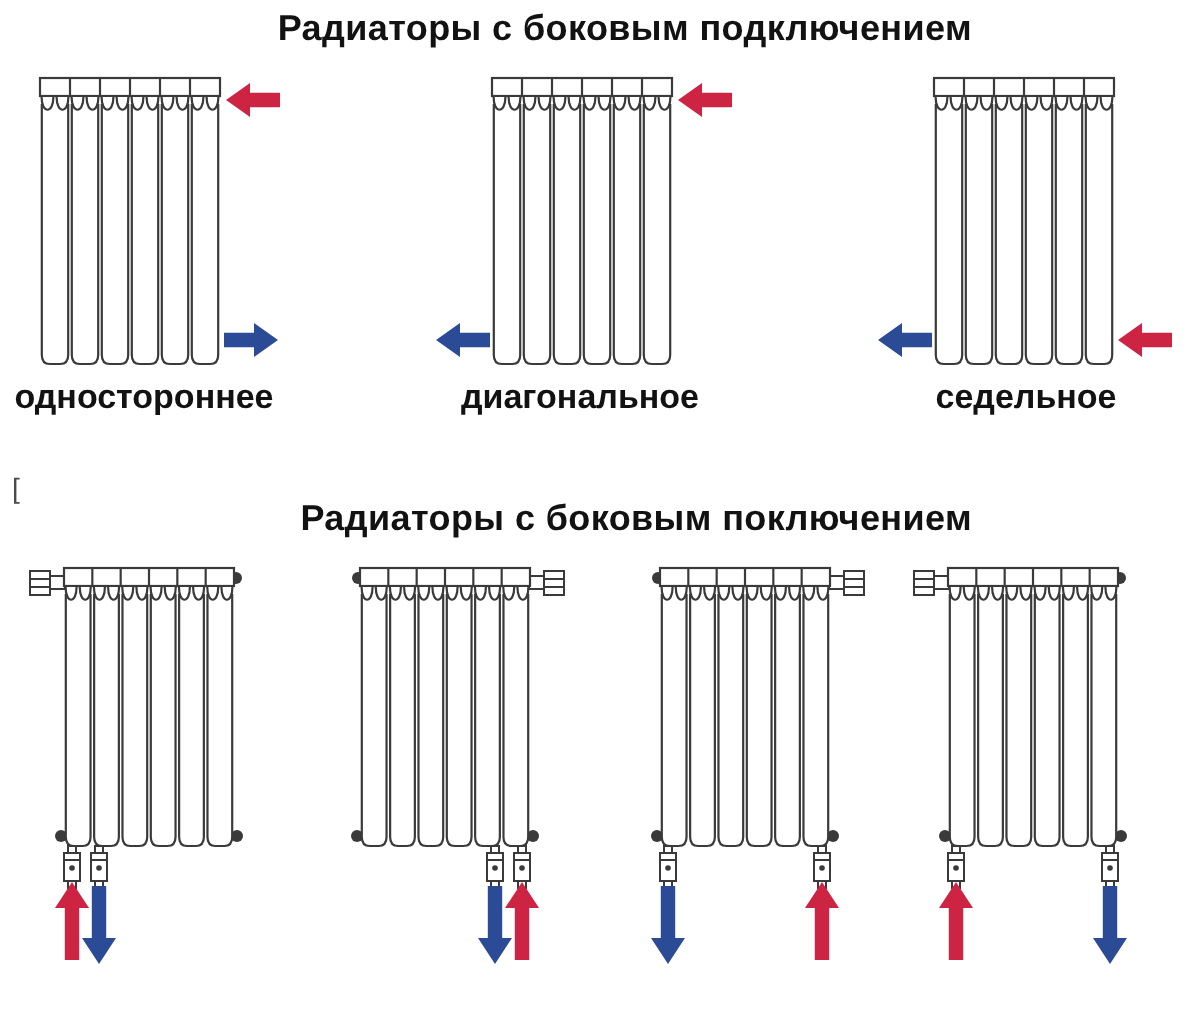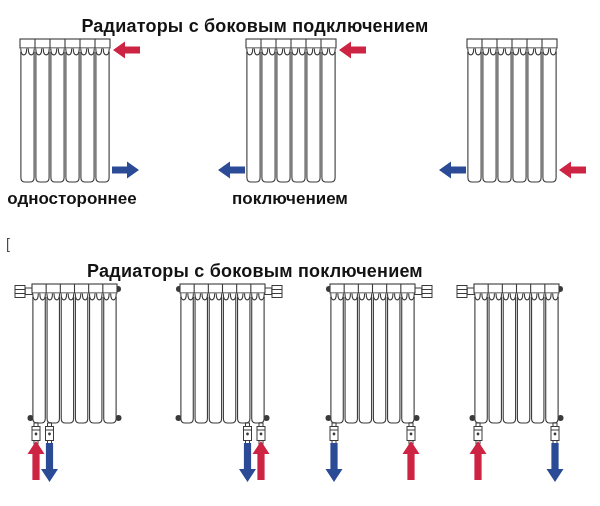--- a/index.html
+++ b/index.html
@@ -1,21 +1,21 @@
 <!DOCTYPE html>
 <html><head>
 <meta charset="utf-8">
 <style>
   html,body{margin:0;padding:0;background:#fff;}
   .page{
     position:relative;width:600px;height:506px;background:#fff;overflow:hidden;
     font-family:"Liberation Sans", sans-serif;color:#101010;
   }
   .sec-title{
-    position:absolute;left:0;width:486px;margin:12px;text-align:center;
+    position:absolute;left:0;width:486px;margin:0;text-align:right;
     font-size:18px;font-weight:bold;letter-spacing:0.2px;color:#121212;
   }
   #title-side{top:4px;}
   #title-bottom{top:249px;}
   .type-label{
     position:absolute;top:189px;transform:translateX(-50%);
     font-size:17px;font-weight:bold;white-space:nowrap;color:#121212;
   }
   .stray{
     position:absolute;left:6px;top:236px;font-size:14px;color:#4a4a4a;font-weight:normal;
@@ -313,18 +313,19 @@
     <circle cx="555" cy="434" r="1.4" fill="#3a3a3a"></circle>
     <rect x="553" y="440.5" width="4" height="3.5" fill="#fff" stroke="#3a3a3a"></rect>
         </g>
         <polygon points="555.0,482.0 546.5,469.0 551.4,469.0 551.4,443.0 558.6,443.0 558.6,469.0 563.5,469.0" fill="#2b4b97"></polygon>
       </g>
     </svg>
 
   <h1 id="title-side" class="sec-title">Радиаторы с боковым подключением</h1>
 
   <span class="type-label" style="left:72px">одностороннее</span>
-  <span class="type-label" style="left:290px">поключением</span>
+  <span class="type-label" style="left:290px">диагональное</span>
+  <span class="type-label" style="left:513px">седельное</span>
 
   <span class="stray">[</span>
 
   <h1 id="title-bottom" class="sec-title">Радиаторы с боковым поключением</h1>
 </div>
 
 </body></html>

